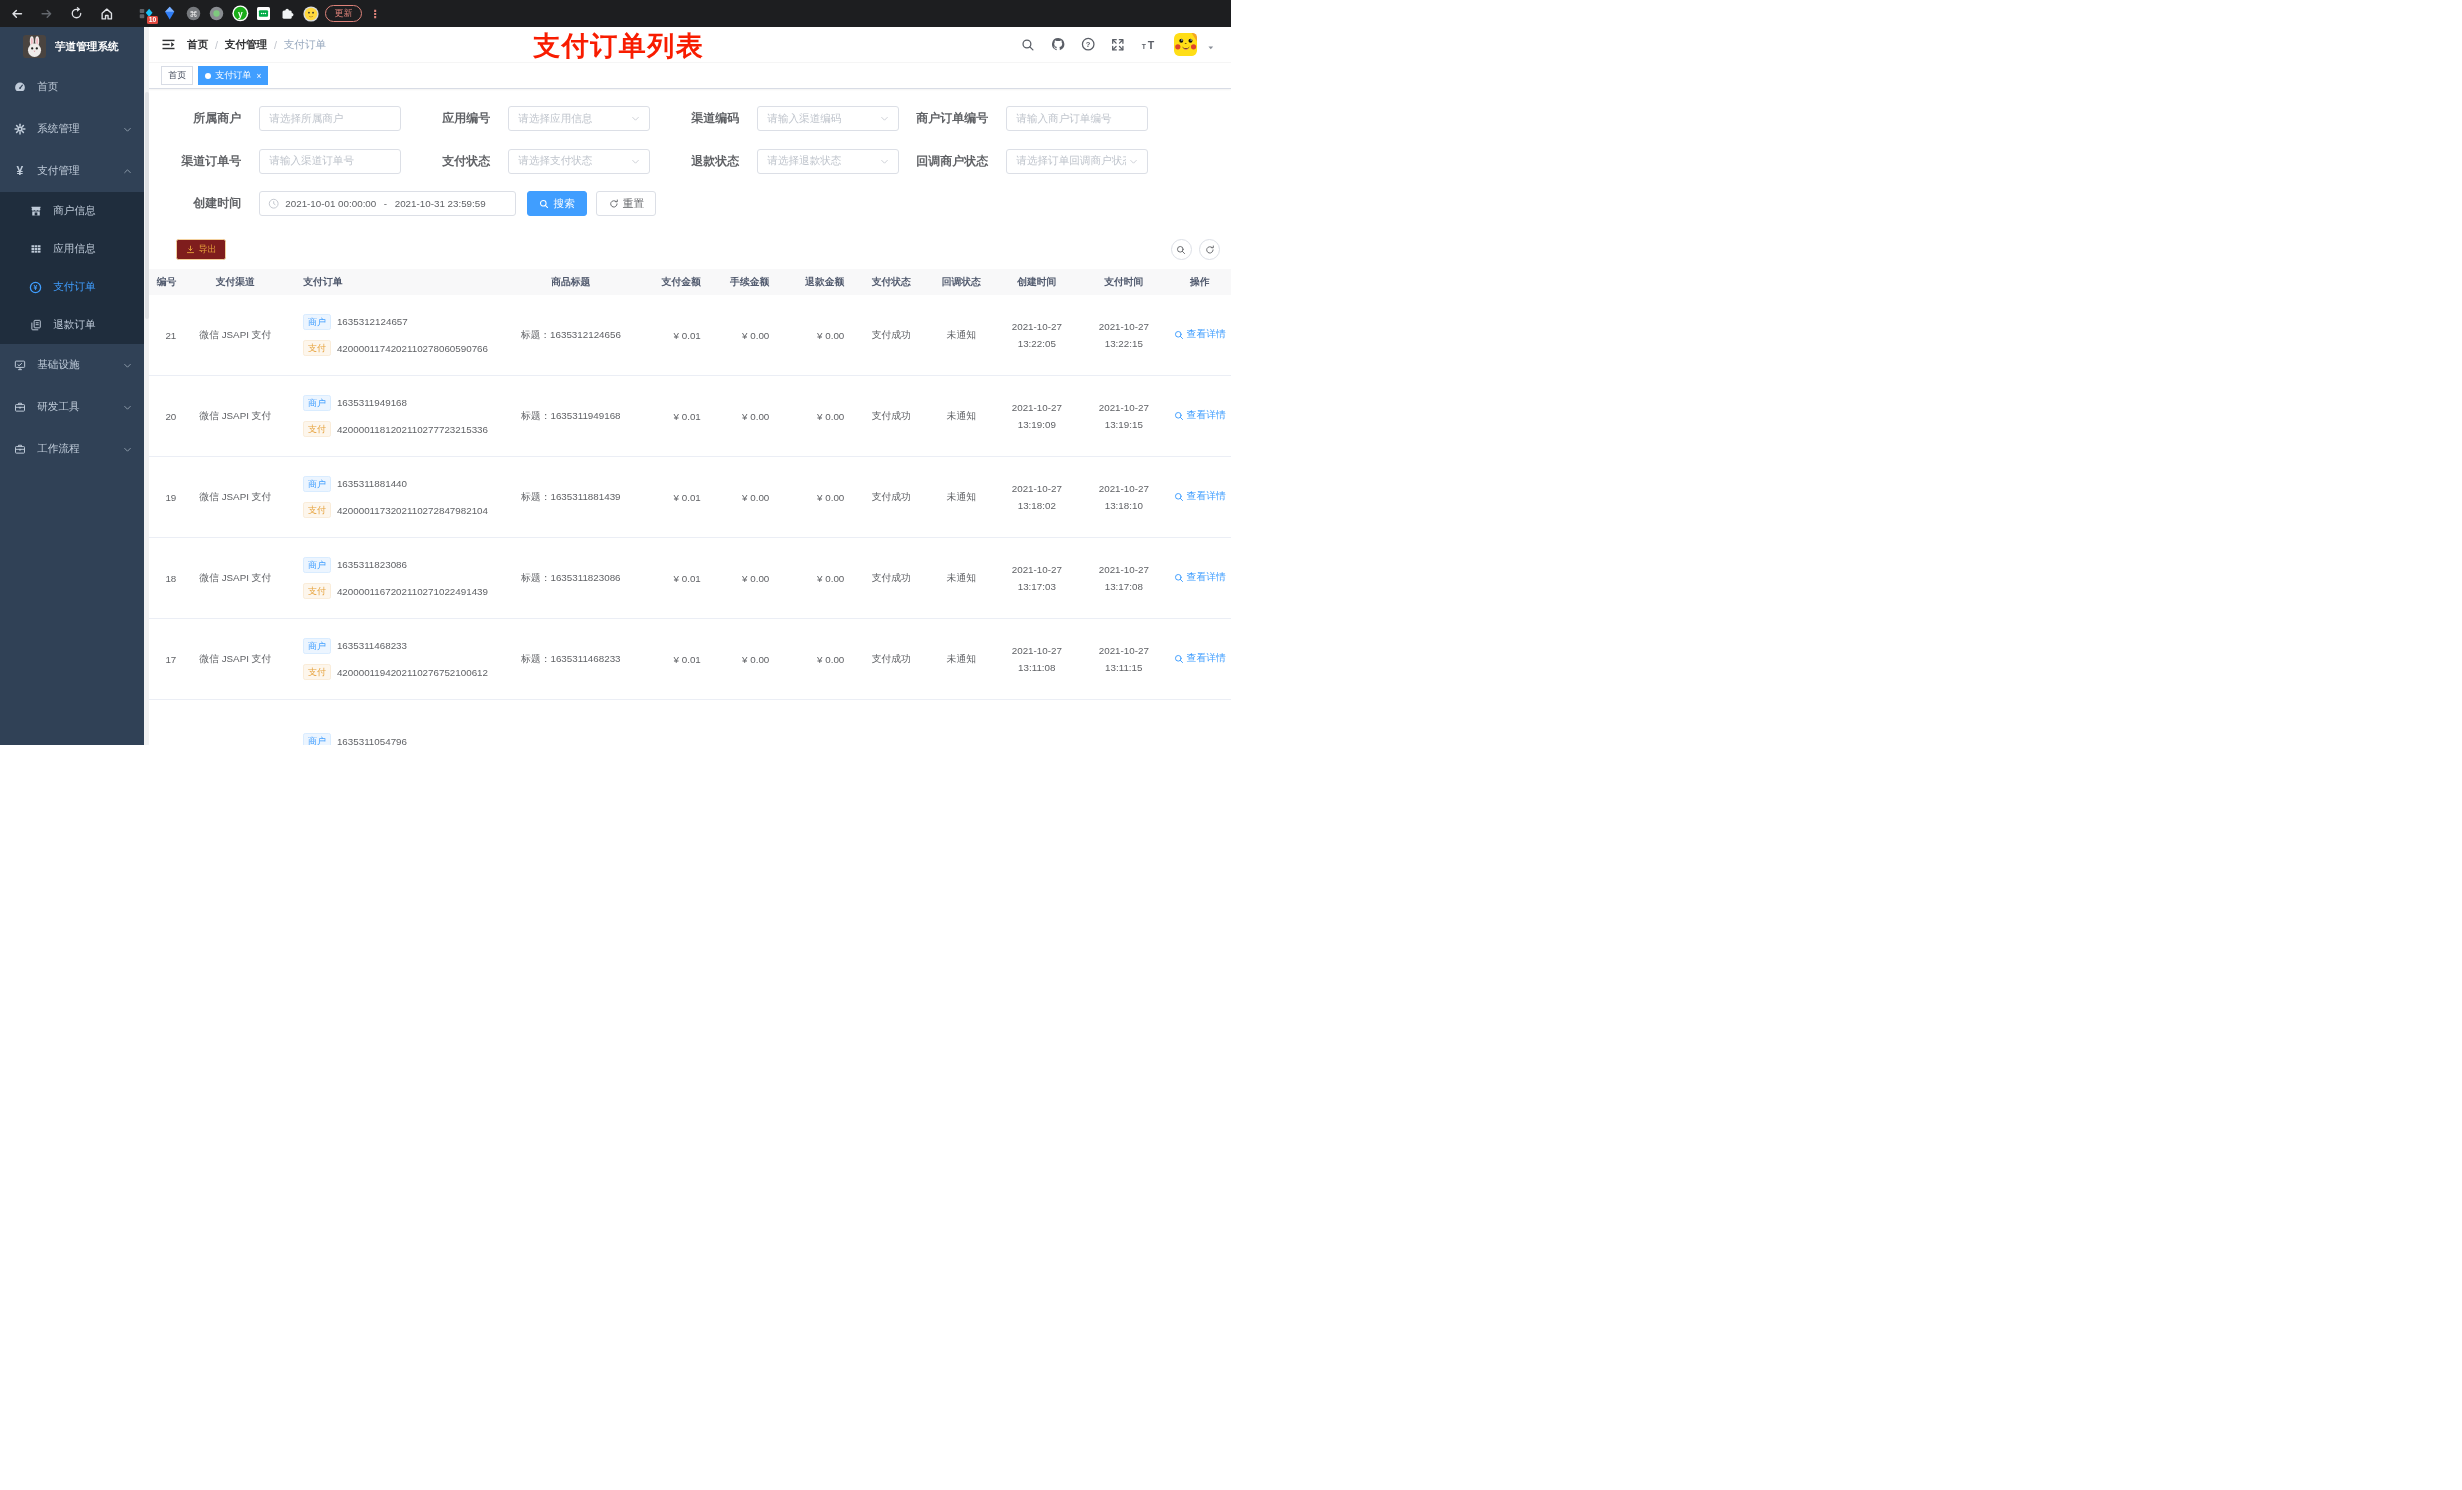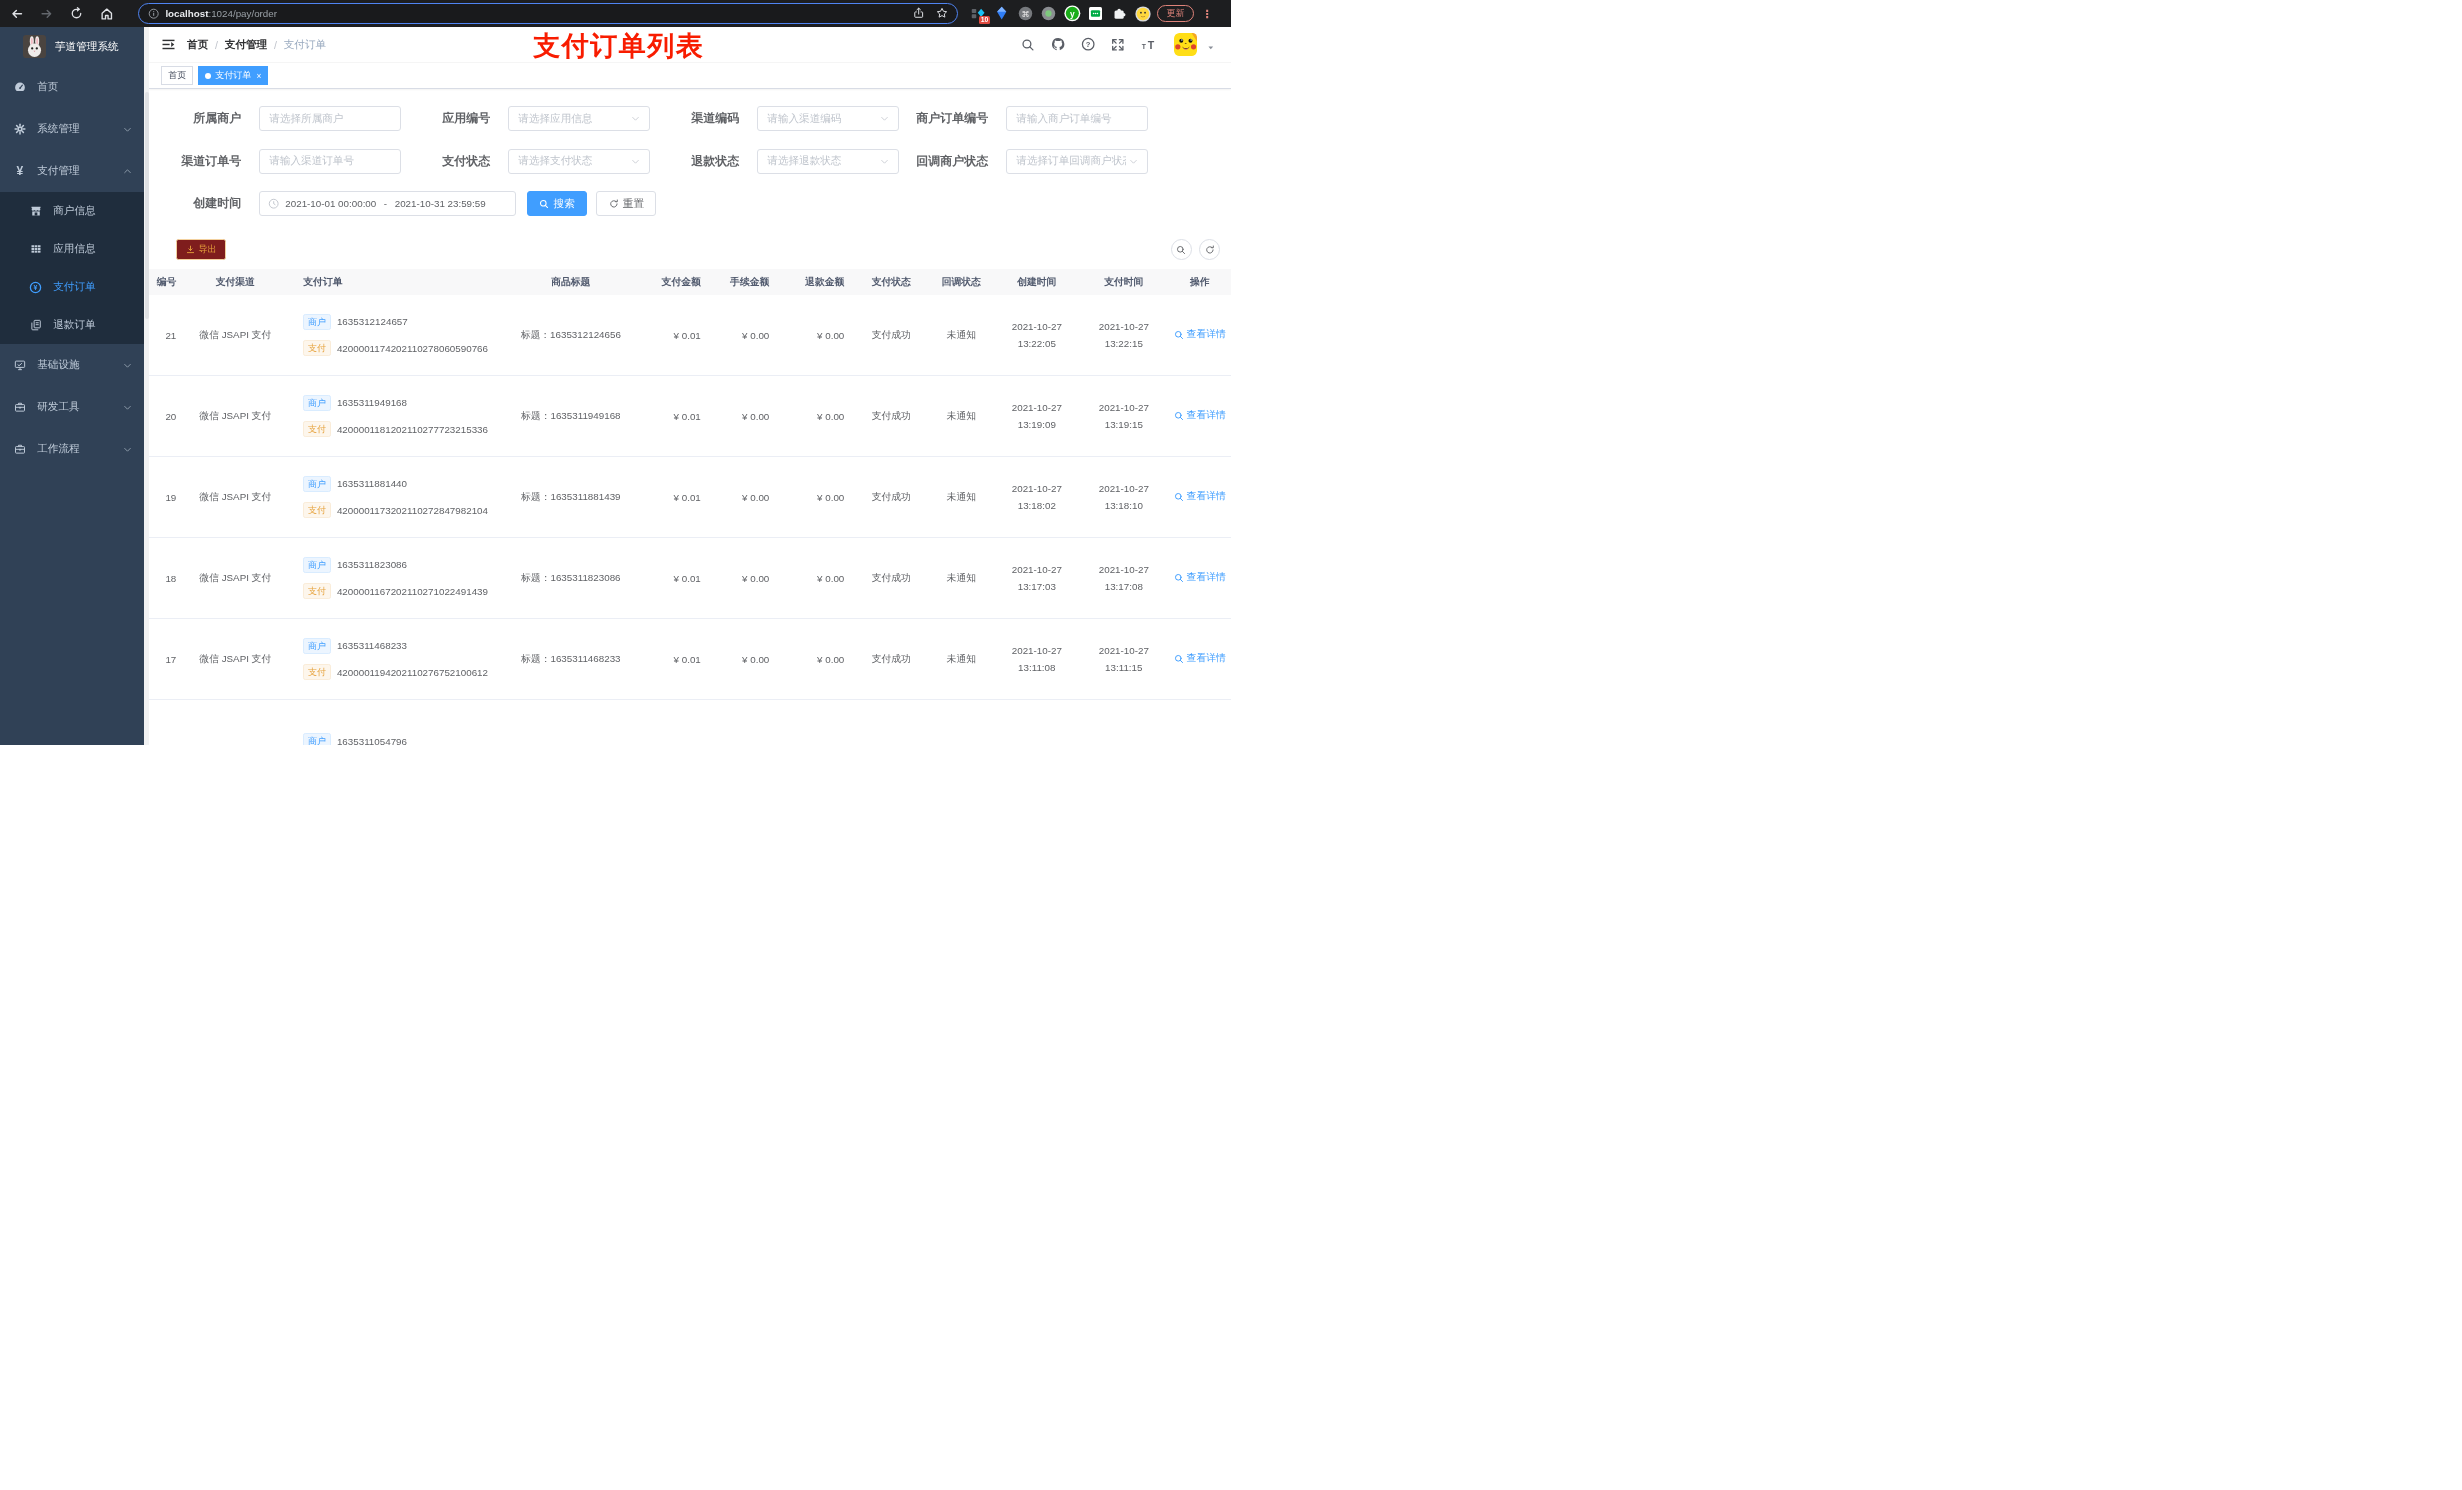--- a/index.html
+++ b/index.html
@@ -19,21 +19,21 @@
   .ext-tray { display:flex; align-items:center; margin-left:12px; gap:6.8px; }
   .ext-ic { position:relative; display:flex; align-items:center; justify-content:center; width:16.7px; height:16.7px; }
   .ext-badge { position:absolute; bottom:-2.3px; right:-3px; background:#e04a3f; color:#fff; font-size:6.8px; line-height:8.3px; padding:0 1.5px; border-radius:1.5px; font-weight:bold; }
   .update-btn { margin-left:6px; height:17.4px; padding:0 8.3px; border:1.5px solid #df837a; border-radius:9.8px; color:#df837a; font-size:9px; display:flex; align-items:center; flex:0 0 auto; }
   .menu-dots { color:#df837a; font-size:11.4px; margin-left:7.6px; font-weight:bold; }
 
   
   .app { display:flex; height:718px; }
   .sidebar { width:144px; background:#304156; flex:0 0 auto; overflow:hidden; }
   .logo-row { height:39px; display:flex; align-items:center; padding-left:23px; }
-  .logo-title { color:#fff; font-size:10.6px; font-weight:400; margin-left:9px; white-space:nowrap; }
+  .logo-title { color:#fff; font-size:10.6px; font-weight:700; margin-left:9px; white-space:nowrap; }
   .m-item, .sub-item { display:flex; align-items:center; color:#bfcbd9; font-size:10.6px; cursor:default; }
   .m-item { height:42px; padding:0 12px 0 13px; }
   .sub-item { height:38px; padding:0 12px 0 29px; }
   .submenu { background:#1f2d3d; }
   .m-icon { width:13.6px; display:flex; align-items:center; justify-content:center; margin-right:10.6px; flex:0 0 auto; }
   .yen-glyph { font-size:12px; font-weight:bold; }
   .m-label { white-space:nowrap; }
   .m-chev { margin-left:auto; color:#93a1b0; display:flex; align-items:center; }
   .sub-item.active { color:#409eff; }
 
@@ -122,42 +122,20 @@
       <svg width="13" height="13" viewBox="0 0 16 16" fill="none" stroke="currentColor" stroke-width="1.6" stroke-linecap="round">
           <path d="M13.2 8A5.2 5.2 0 1 1 8 2.8h3"></path>
           <path d="M9.2 0.9l2.1 1.9-2.1 1.9"></path>
         </svg>
     </span>
     <span class="nav-ic">
       <svg width="13.6" height="13.6" viewBox="0 0 16 16" fill="none" stroke="currentColor" stroke-width="1.6" stroke-linejoin="round">
           <path d="M2.5 7.5L8 2.5l5.5 5V14h-4v-4h-3v4h-4z"></path>
         </svg>
     </span>
-    <div class="url-pill">
-      <span style="display:flex">
-        <svg width="11.4" height="11.4" viewBox="0 0 16 16">
-            <circle cx="8" cy="8" r="6.3" fill="none" stroke="#9aa0a6" stroke-width="1.3"></circle>
-            <rect x="7.3" y="7" width="1.4" height="4" fill="#9aa0a6"></rect>
-            <rect x="7.3" y="4.4" width="1.4" height="1.5" fill="#9aa0a6"></rect>
-          </svg>
-      </span>
-      <span class="url-text"><b>localhost</b><span class="url-rest">:1024/pay/order</span></span>
-      <span class="pill-spacer"></span>
-      <span class="pill-ic">
-        <svg width="11.4" height="12" viewBox="0 0 16 16" fill="none" stroke="#dfe1e5" stroke-width="1.4" stroke-linecap="round" stroke-linejoin="round">
-            <path d="M8 1.5v8M5.5 3.5L8 1.2l2.5 2.3"></path>
-            <path d="M4.8 6.5H3.5a1 1 0 0 0-1 1V13a1 1 0 0 0 1 1h9a1 1 0 0 0 1-1V7.5a1 1 0 0 0-1-1h-1.3"></path>
-          </svg>
-      </span>
-      <span class="pill-ic">
-        <svg width="12" height="12" viewBox="0 0 16 16" fill="none" stroke="#dfe1e5" stroke-width="1.3" stroke-linejoin="round">
-            <path d="M8 1.8l1.9 3.9 4.3.6-3.1 3 .7 4.2L8 11.5l-3.8 2 .7-4.2-3.1-3 4.3-.6z"></path>
-          </svg>
-      </span>
-    </div>
     <div class="ext-tray" id="ext-tray">
         <span class="ext-ic">
           <svg width="15" height="15" viewBox="0 0 20 20">
             <rect x="1" y="4" width="6" height="5.2" rx="1" fill="#5f6368"></rect>
             <rect x="1" y="11" width="6" height="5.2" rx="1" fill="#5f6368"></rect>
             <path d="M13.5 3.5l4.5 5.5-4.5 5.5L9 9z" fill="#19c2f7"></path>
           </svg>
           <span class="ext-badge">10</span>
         </span>
         <span class="ext-ic">

